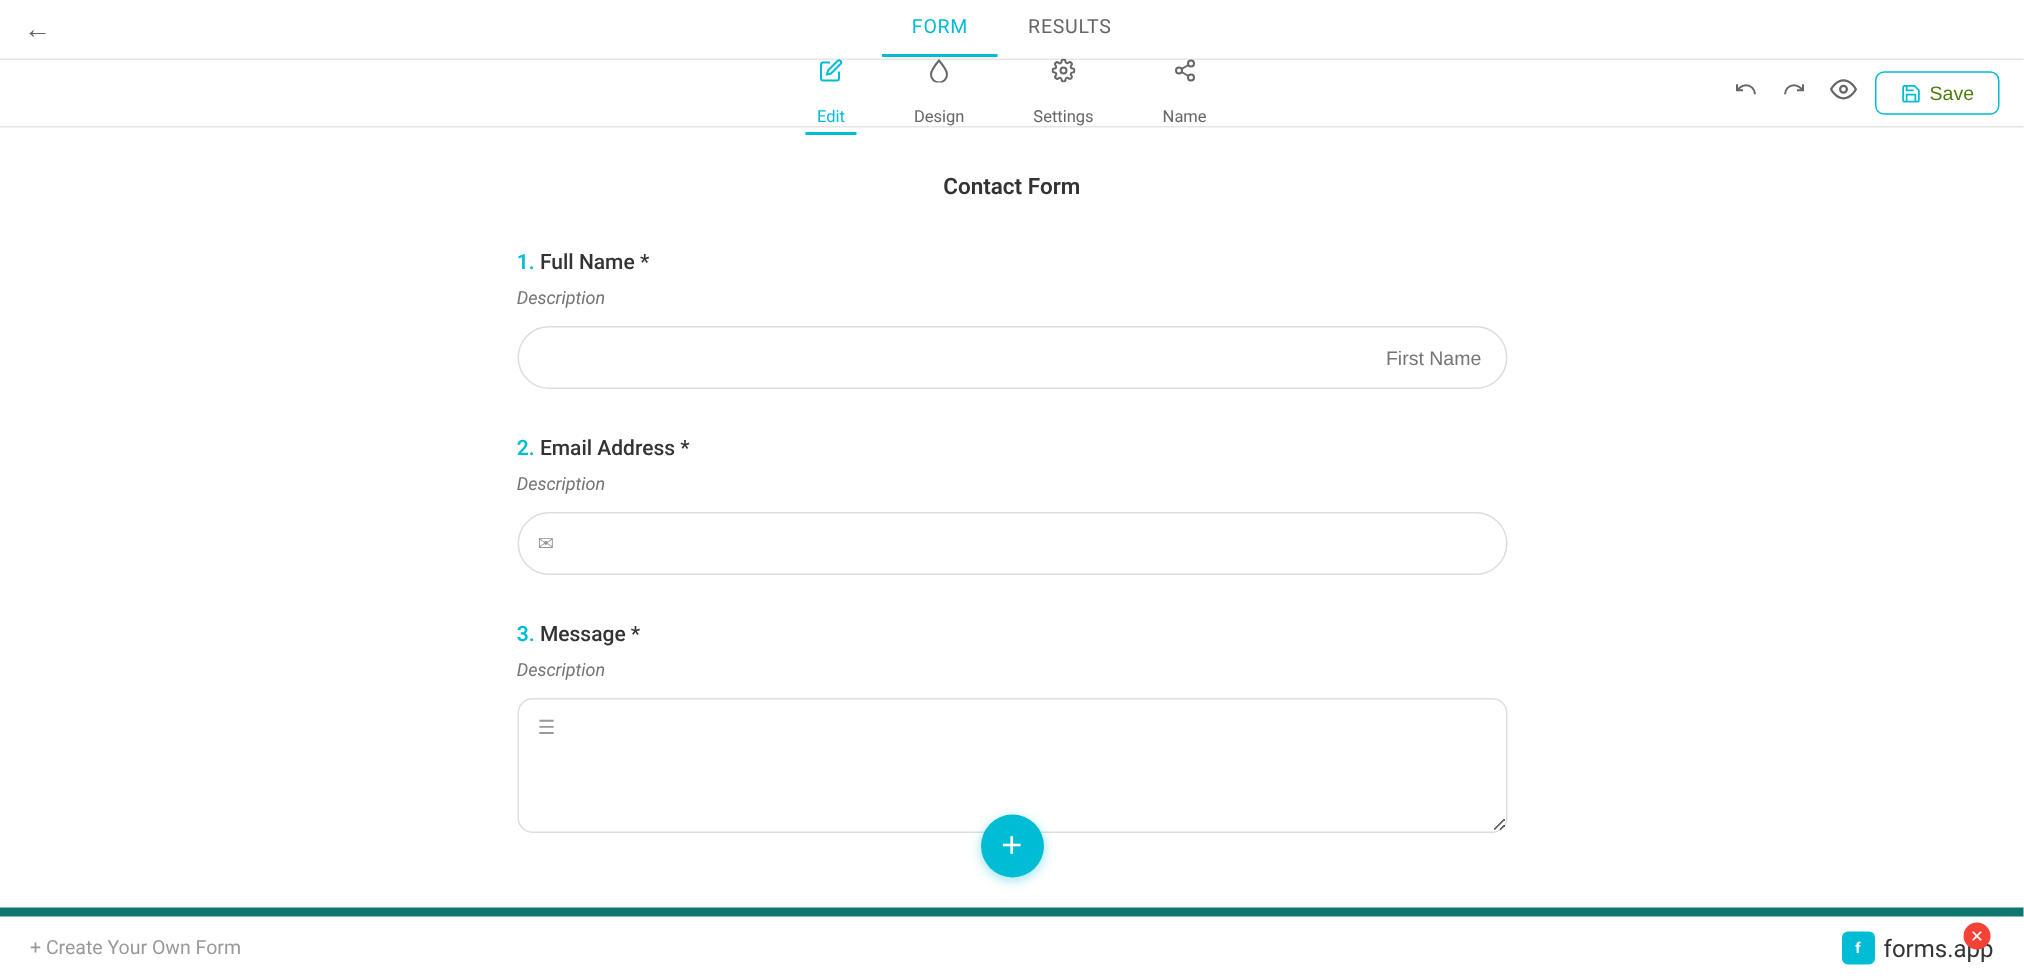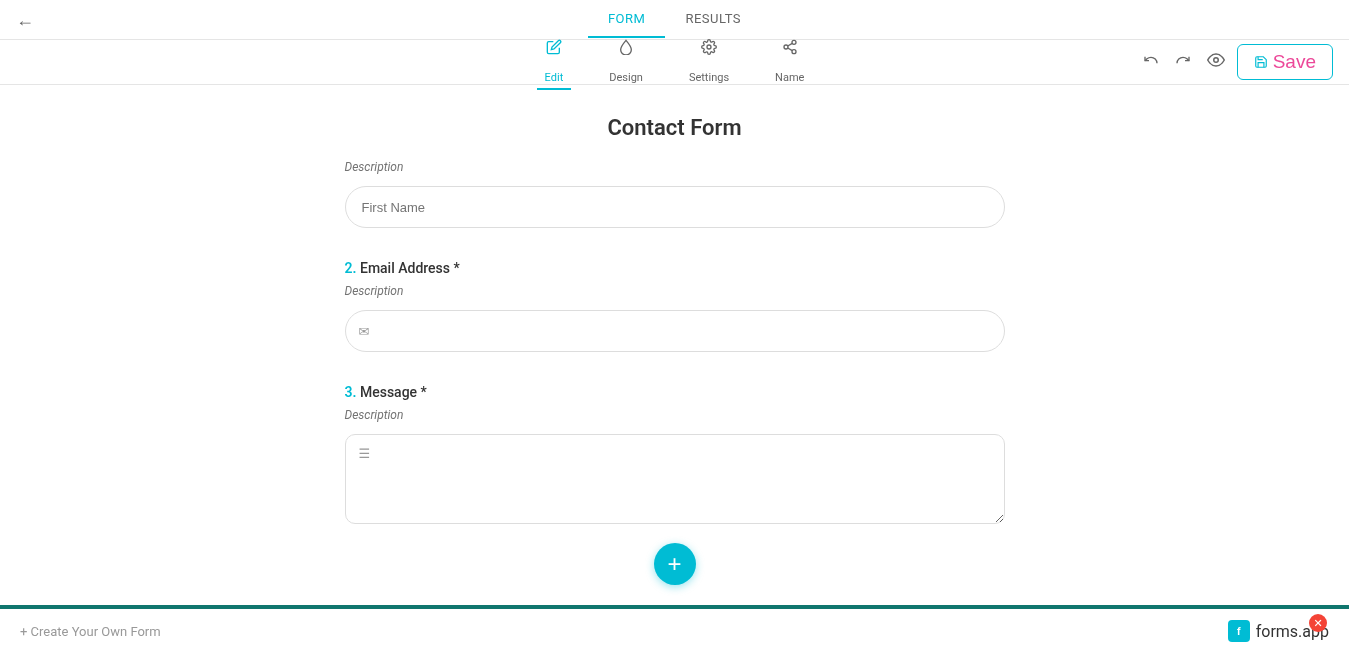--- a/index.html
+++ b/index.html
@@ -98,46 +98,46 @@
       border: none;
       cursor: pointer;
       color: #666;
       font-size: 16px;
       padding: 4px;
       border-radius: 4px;
     }
     .save-btn {
       background: #fff;
       border: 1.5px solid #00bcd4;
-      color: #ec4899;
+      color: #4d7c0f;
       padding: 6px 16px;
       border-radius: 6px;
-      font-size: 19px;
+      font-size: 13px;
       font-weight: 500;
       cursor: pointer;
       display: flex;
       align-items: center;
       gap: 5px;
     }
 
     
     .main-content {
       overflow-y: auto;
       height: calc(653px - 85px - 48px);
       display: flex;
       flex-direction: column;
       align-items: center;
       padding: 30px 20px 80px;
     }
 
     .form-title {
-      font-size: 22px;
+      font-size: 15px;
       font-weight: 600;
       color: #333;
-      margin-bottom: 20px;
+      margin-bottom: 34px;
       text-align: right;
     }
 
     .form-body {
       width: 100%;
       max-width: 660px;
       display: flex;
       flex-direction: column;
       gap: 32px;
     }
@@ -177,20 +177,21 @@
     .field-input {
       flex: 1;
       height: 42px;
       border: 1px solid #ddd;
       border-radius: 25px;
       padding: 0 16px;
       font-size: 13px;
       color: #999;
       background: #fff;
       outline: none;
+      text-align: right;
     }
 
     .field-input-email {
       width: 100%;
       height: 42px;
       border: 1px solid #ddd;
       border-radius: 25px;
       padding: 0 16px 0 40px;
       font-size: 13px;
       color: #999;
@@ -234,21 +235,21 @@
       font-size: 13px;
     }
 
     
     .bottom-bar {
       position: absolute;
       bottom: 0;
       left: 0;
       right: 0;
       height: 48px;
-      border-top: 4px solid #0f766e;
+      border-top: 6px solid #0f766e;
       display: flex;
       align-items: center;
       padding: 0 20px;
       background: #fff;
     }
     .create-form-link {
       display: flex;
       align-items: center;
       gap: 6px;
       color: #999;
@@ -392,20 +393,24 @@
     </button>
   </div>
 </div>
 
 <div class="main-content">
   <div class="form-title">Contact Form</div>
 
   <div class="form-body">
 
     <div class="form-field">
+      <div class="field-label">
+        <span class="field-number">1.</span>
+        <span class="field-required"> Full Name *</span>
+      </div>
       <div class="field-description">Description</div>
       <div class="field-inputs-row">
         <input class="field-input" type="text" placeholder="First Name" style="">
       </div>
     </div>
 
     <div class="form-field">
       <div class="field-label">
         <span class="field-number">2.</span>
         <span class="field-required"> Email Address *</span>

